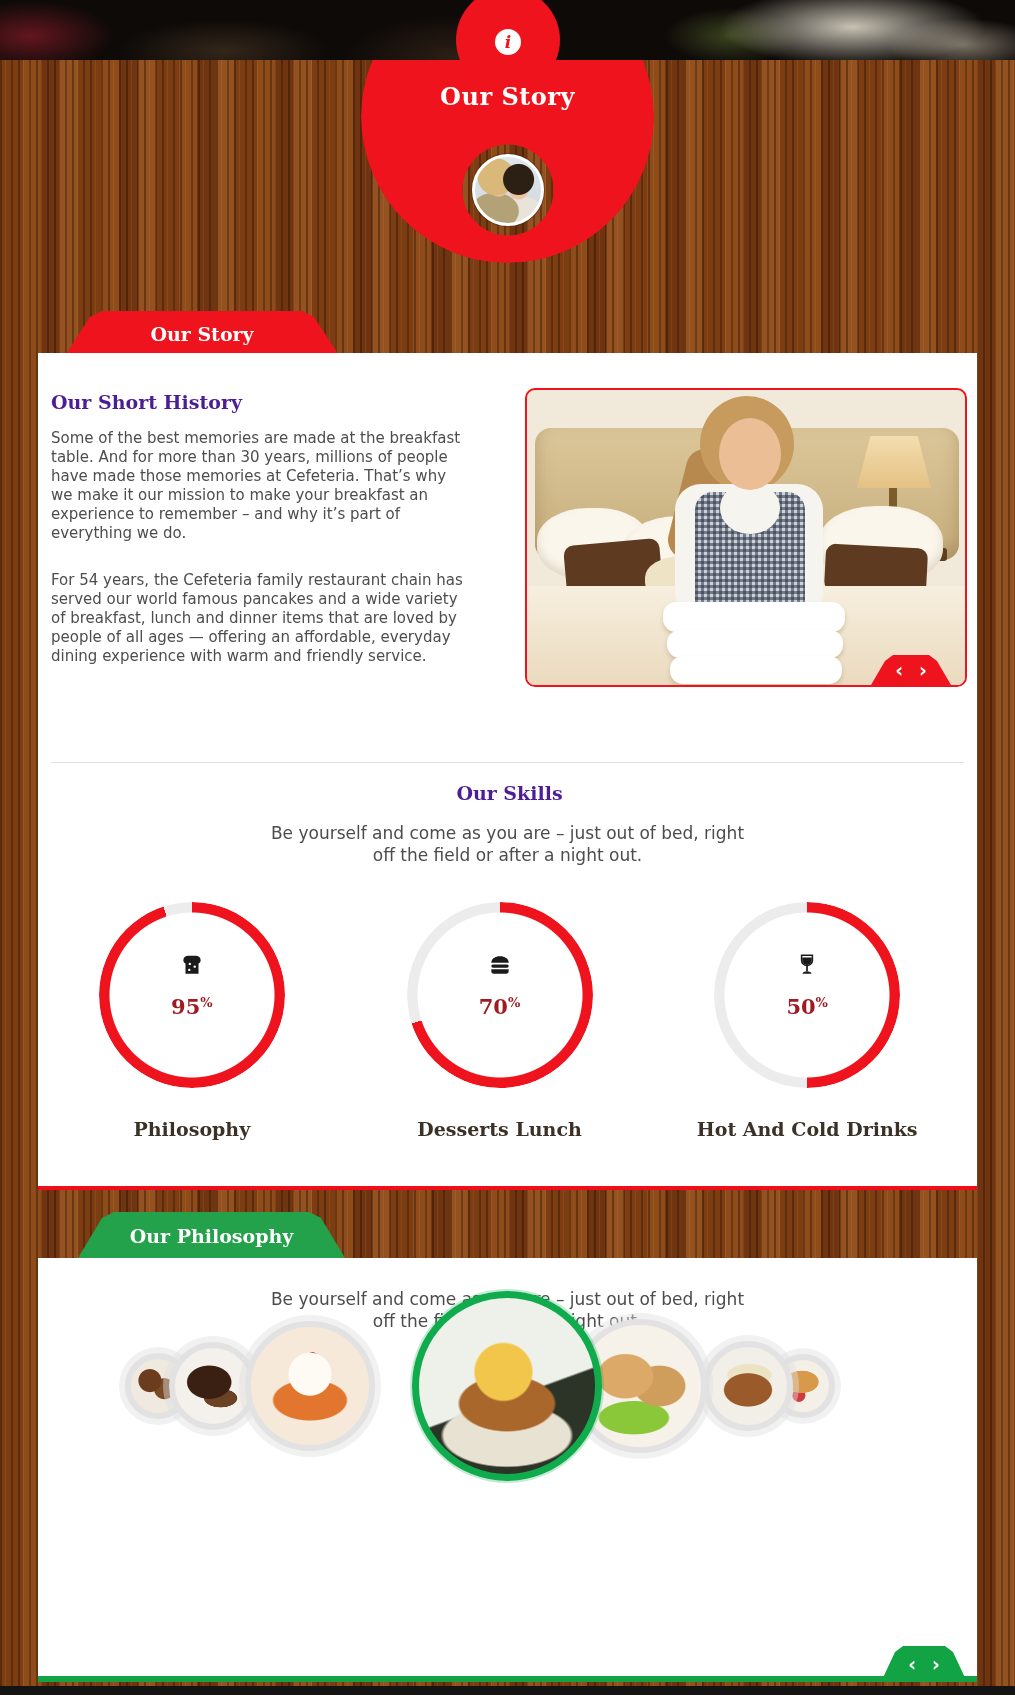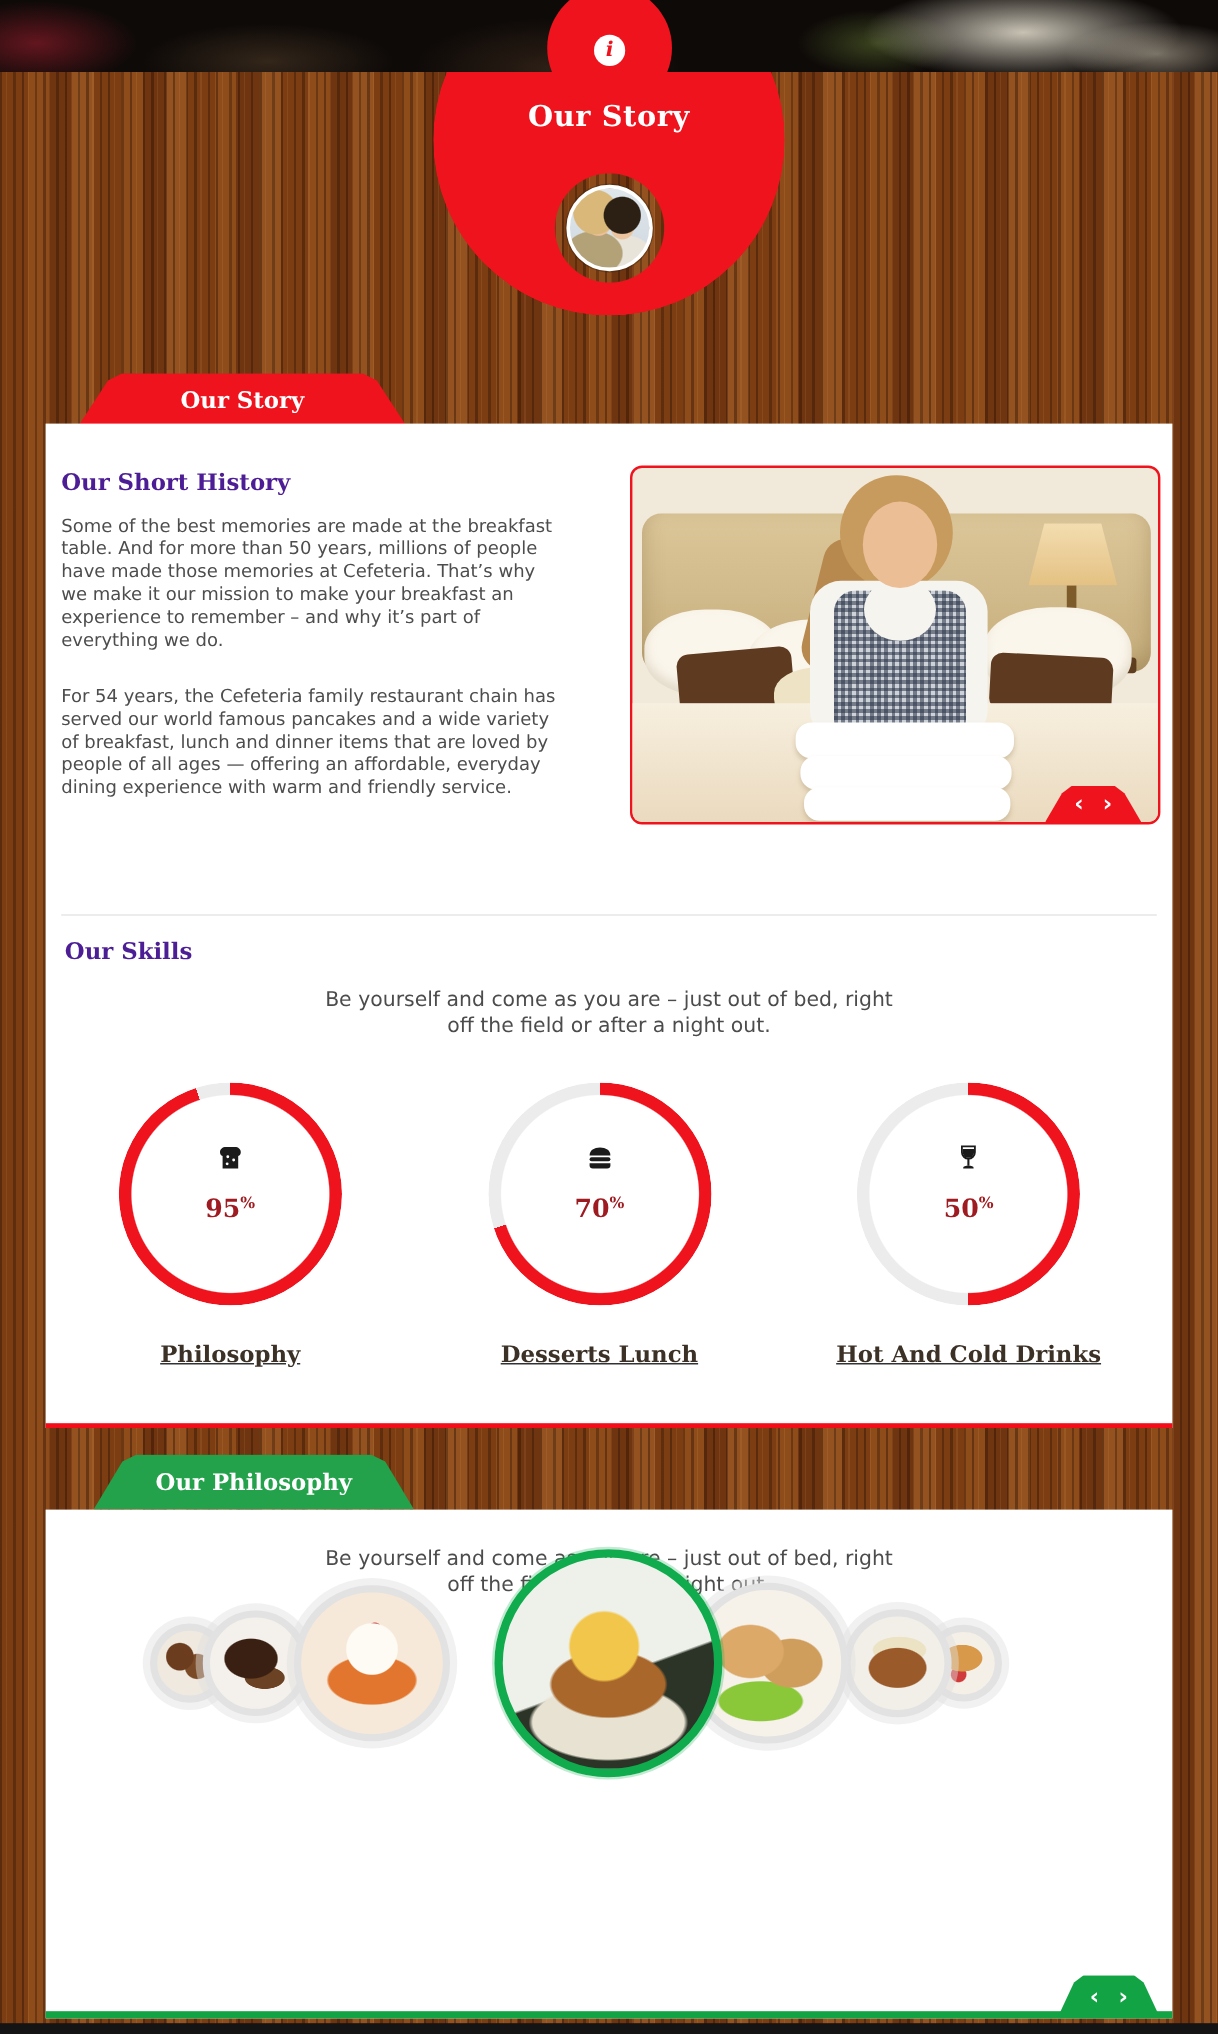--- a/index.html
+++ b/index.html
@@ -90,24 +90,24 @@
   .bedroom .t2 { left:140px; top:240px; width:176px; height:28px; }
   .bedroom .t3 { left:143px; top:266px; width:172px; height:28px; }
   
   .arrow-tab { position:absolute; display:flex; align-items:center; justify-content:center; gap:16px;
     clip-path:polygon(0 100%, 14px 6px, 22px 0, calc(100% - 22px) 0, calc(100% - 14px) 6px, 100% 100%); }
   .arrow-tab span { color:#fff; font:bold 19px "DejaVu Sans", sans-serif; line-height:1; cursor:pointer; }
   .arrow-tab-red { right:14px; bottom:0; width:80px; height:30px; background:#ef131d; }
   .arrow-tab-green { right:10px; bottom:-6px; width:86px; height:36px; background:#12a344; }
   
   .divider { position:absolute; left:13px; right:13px; top:409px; height:1px; background:#e0e0e0; }
-  .skills-title { position:absolute; left:16px; right:0; top:429px; }
+  .skills-title { position:absolute; left:4px; right:0; top:429px; text-align:center; }
   .skills-sub { position:absolute; left:0; right:0; top:469px; text-align:center; }
   .sub-text { display:inline-block; width:480px; font-size:17px; line-height:22px; color:#4c4c4c; }
-  .rings-row { position:absolute; left:0; right:16px; top:549px; display:flex;text-decoration:underline; }
+  .rings-row { position:absolute; left:0; right:16px; top:549px; display:flex; }
   .ring-cell { flex:1; display:flex; flex-direction:column; align-items:center; }
   .ring-wrap { position:relative; width:186px; height:186px; }
   .ring { position:absolute; inset:0; border-radius:50%;
     -webkit-mask:radial-gradient(farthest-side, transparent calc(100% - 11px), #000 calc(100% - 10px));
             mask:radial-gradient(farthest-side, transparent calc(100% - 11px), #000 calc(100% - 10px)); }
   .ring-icon { position:absolute; left:0; right:0; top:50px; display:flex; justify-content:center; }
   .ring-icon svg { width:26px; height:26px; fill:#1b1b1b; }
   .ring-percent { position:absolute; left:0; right:0; top:92px; text-align:center;
     font:bold 21px "DejaVu Serif", serif; color:#9e1c21; }
   .ring-percent .pct { font-size:13px; vertical-align:7px; }
@@ -161,21 +161,21 @@
       <span>i</span>
     </div>
   <div class="hero-title">Our Story</div>
   <div class="avatar"></div>
 
   <div class="ribbon ribbon-red">Our Story</div>
 
   <div class="story-card">
     <div class="story-text-col">
       <h3 class="h-serif">Our Short History</h3>
-      <p>Some of the best memories are made at the breakfast table. And for more than 50 years, millions of people have made those memories at Cefeteria. That’s why we make it our mission to make your breakfast an experience to remember – and why it’s part of everything we do.</p>
+      <p>Some of the best memories are made at the breakfast table. And for more than 30 years, millions of people have made those memories at Cefeteria. That’s why we make it our mission to make your breakfast an experience to remember – and why it’s part of everything we do.</p>
       <p>For 54 years, the Cefeteria family restaurant chain has served our world famous pancakes and a wide variety of breakfast, lunch and dinner items that are loved by people of all ages — offering an affordable, everyday dining experience with warm and friendly service.</p>
     </div>
 
     <div class="bedroom">
       <div class="headboard"></div>
       <div class="lamp-shade"></div>
       <div class="lamp-pole"></div>
       <div class="side-table"></div>
       <div class="pillow pw1"></div>
       <div class="pillow pw2"></div>

